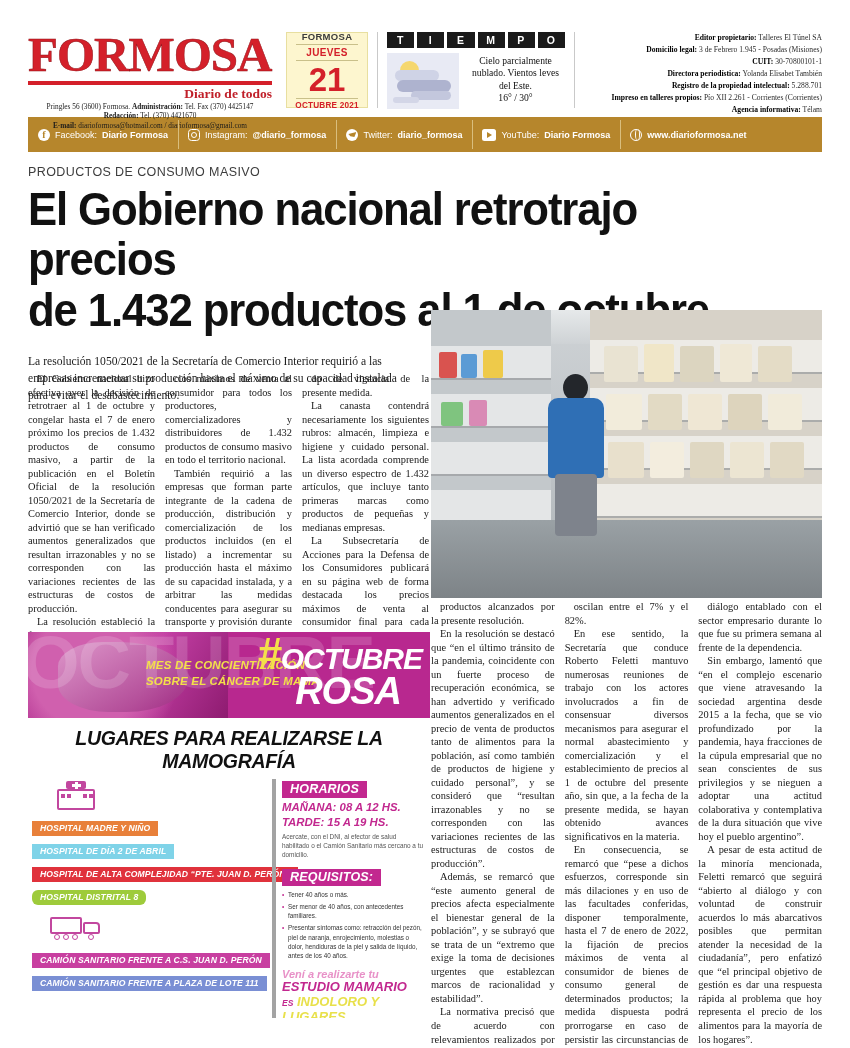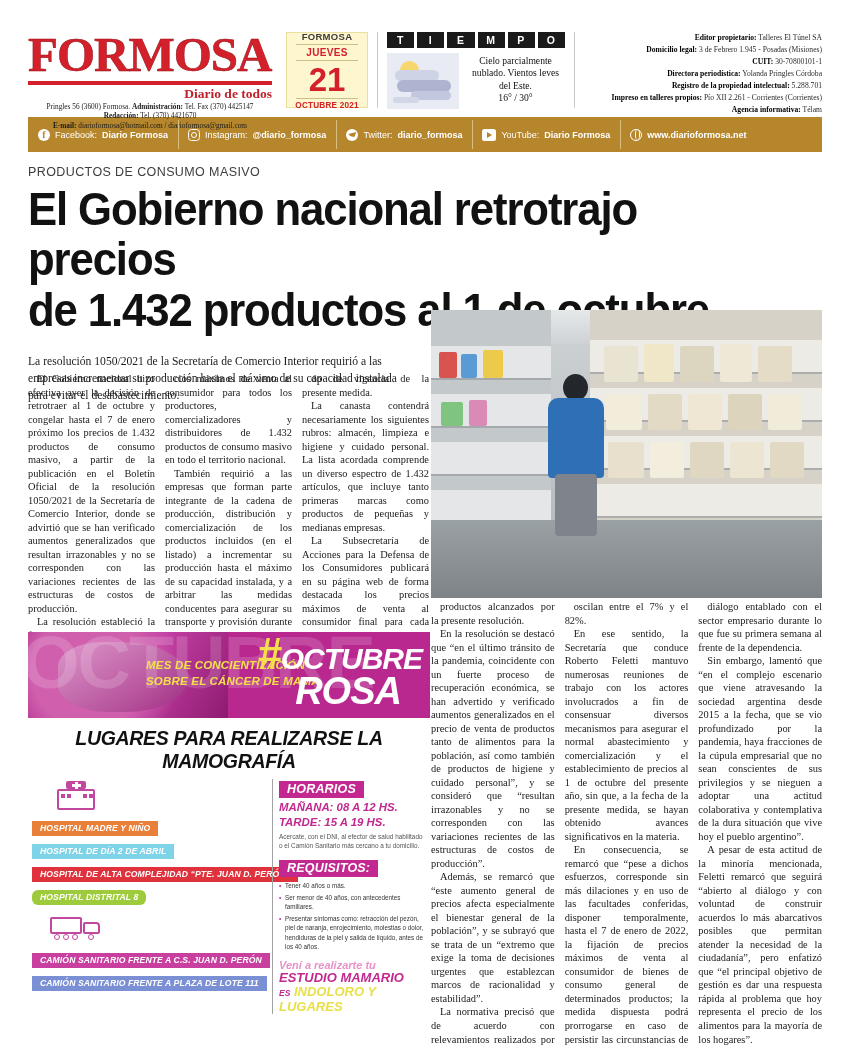--- a/index.html
+++ b/index.html
@@ -149,21 +149,21 @@
   }
   .ad-hash .h { color:#f3e04a; font-size:44px; }
   .ad-hash .oct { color:#ffffff; font-size:30px; }
   .ad-hash .rosa { color:#ffffff; font-size:38px; display:block; margin-left:38px; }
   .ad-title {
     font-family:"Liberation Sans",sans-serif; font-weight:bold; font-style:italic;
     font-size:19.5px; text-align:center; color:#111; margin-top:9px; letter-spacing:-.3px;
   }
   .ad-body { display:flex; margin-top:6px; }
   .ad-left { width:244px; padding-left:4px; }
-  .ad-right { width:152px; padding-left:6px; border-left:1px solid #a3a3a3; }
+  .ad-right { width:152px; padding-left:6px; border-left:4px solid #a3a3a3; }
 
   .ad-icon-hosp { width:40px;height:30px; margin:2px 0 6px 24px; position:relative;}
   .ad-icon-hosp .roof{position:absolute;left:10px;top:0;width:20px;height:8px;background:#c2479f;border-radius:2px;}
   .ad-icon-hosp .bld{position:absolute;left:1px;top:8px;width:38px;height:21px;border:2px solid #c2479f;border-radius:2px;}
   .ad-icon-hosp .cross-v{position:absolute;left:19px;top:1px;width:3px;height:7px;background:#fff;}
   .ad-icon-hosp .cross-h{position:absolute;left:16px;top:3px;width:9px;height:3px;background:#fff;}
   .ad-icon-hosp .win{position:absolute;top:13px;width:4px;height:4px;background:#c2479f;}
 
   .ad-icon-truck{width:52px;height:26px;margin:8px 0 6px 18px;position:relative;}
   .ad-icon-truck .box{position:absolute;left:0;top:0;width:32px;height:17px;border:2px solid #c2479f;border-radius:2px;}
@@ -244,21 +244,21 @@
         </div>
       </div>
     </div>
 
     <div class="mh-sep"></div>
 
     <div class="mh-legal">
       <div><b>Editor propietario:</b><span> Talleres El Túnel SA</span></div>
       <div><b>Domicilio legal:</b><span> 3 de Febrero 1.945 - Posadas (Misiones)</span></div>
       <div><b>CUIT:</b><span> 30-70800101-1</span></div>
-      <div><b>Directora periodística:</b><span> Yolanda Pringles Córdoba</span></div>
+      <div><b>Directora periodística:</b><span> Yolanda Elisabet También</span></div>
       <div><b>Registro de la propiedad intelectual:</b><span> 5.288.701</span></div>
       <div><b>Impreso en talleres propios:</b><span> Pío XII 2.261 - Corrientes (Corrientes)</span></div>
       <div><b>Agencia informativa:</b><span> Télam</span></div>
     </div>
   </div>
 
   <div class="social">
     <div class="soc-item">
       <span class="soc-ico ico-fb"></span>
       <span>Facebook: </span>

